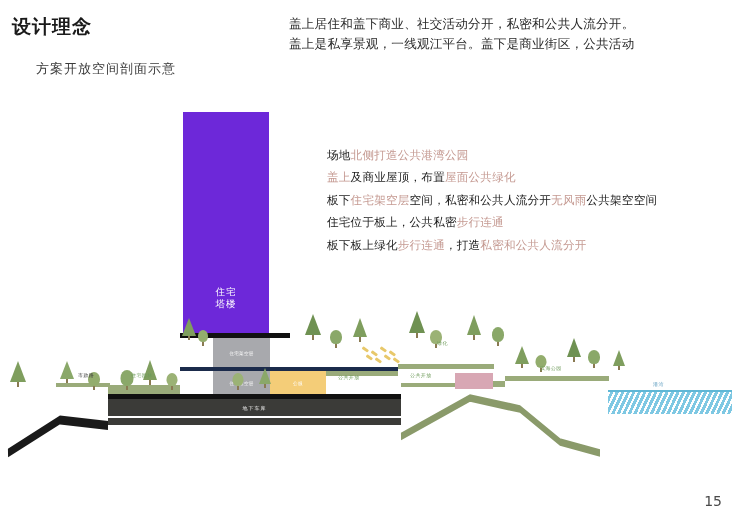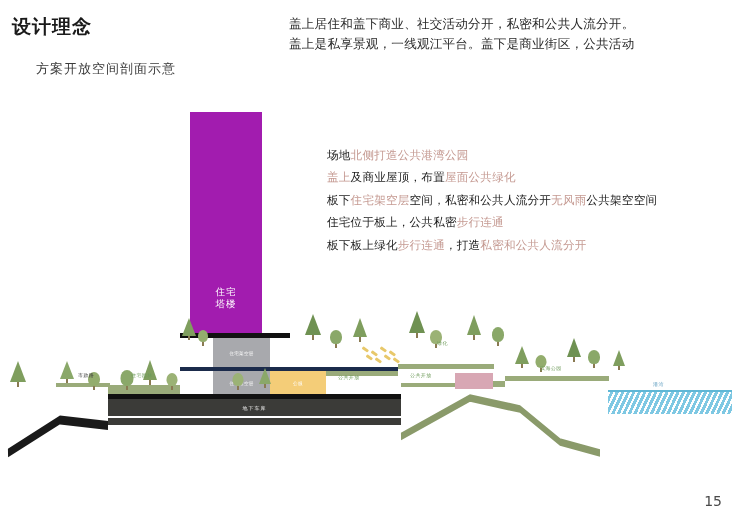--- a/index.html
+++ b/index.html
@@ -71,23 +71,23 @@
     position: absolute;
     left: 0;
     top: 100px;
     width: 740px;
     height: 330px;
   }
   .dg { position: absolute; }
 
   
   #residential-tower {
-    left: 190px; top: 12px;
-    width: 72px; height: 222px;
-    background: #a21caf;
+    left: 183px; top: 12px;
+    width: 86px; height: 222px;
+    background: #6d28d9;
   }
   #residential-tower-label {
     position: absolute;
     left: 0; right: 0;
     bottom: 24px;
     text-align: center;
     color: #ffffff;
     font-size: 9.5px;
     line-height: 12px;
     font-family: "DejaVu Sans", sans-serif;

